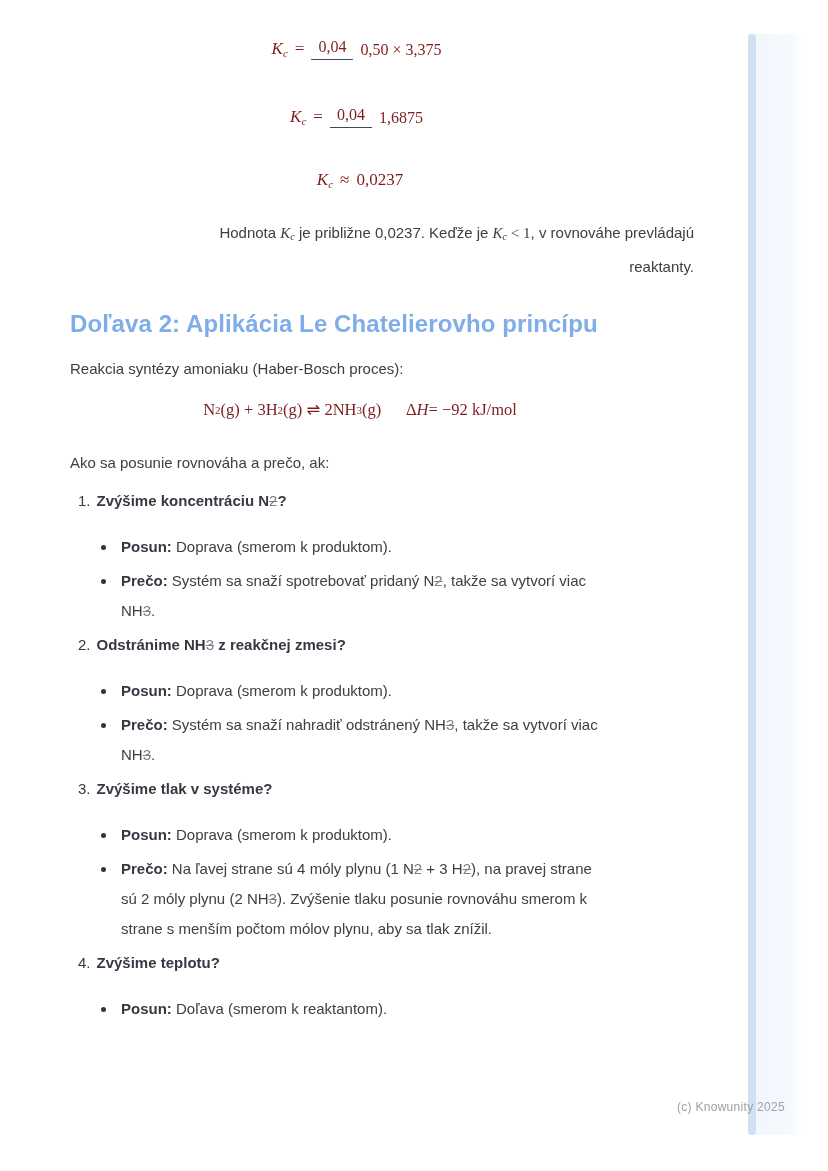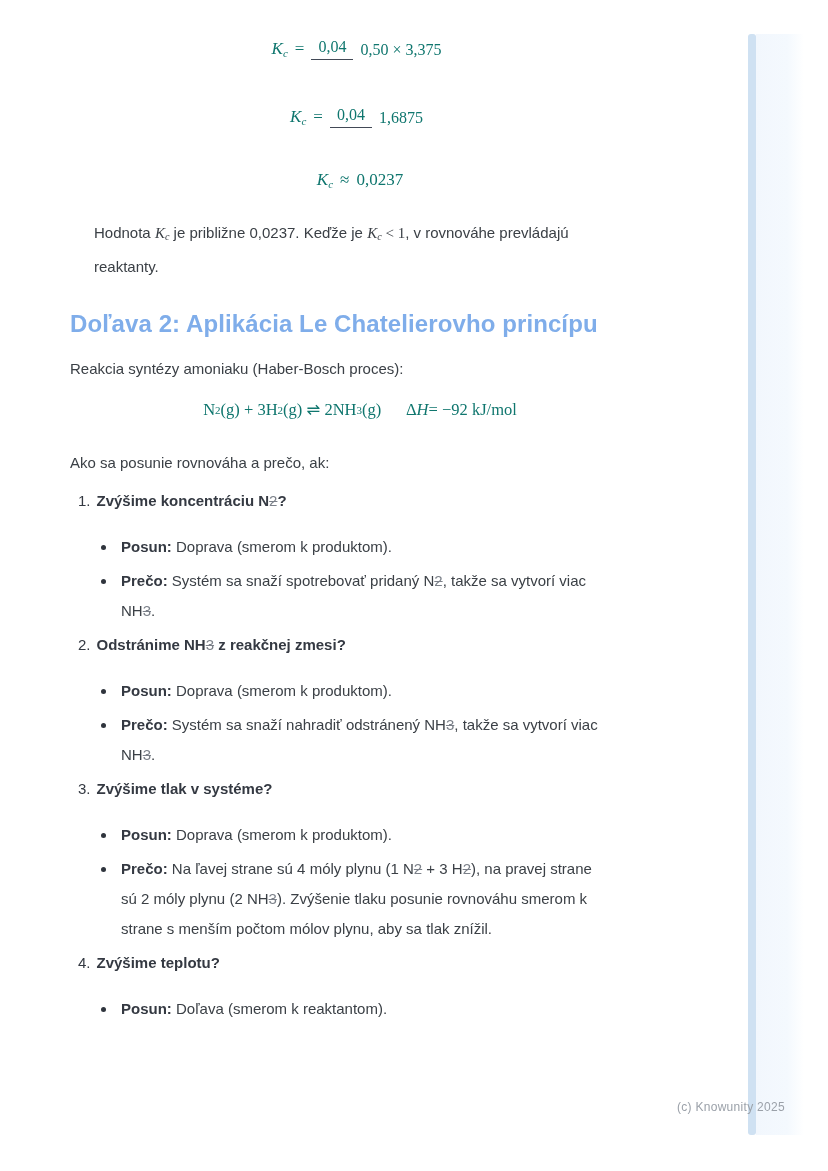--- a/index.html
+++ b/index.html
@@ -10,31 +10,31 @@
   
   .edge-line{position:absolute;left:748px;top:34px;width:8px;height:1101px;
              background:var(--edge_bar,#cfe1f2);border-radius:3px;}
   .edge-panel{position:absolute;left:756px;top:34px;width:48px;height:1101px;
               background:linear-gradient(to right,var(--edge_panel,#f2f7fd) 0%,#f4f9fe 65%,rgba(244,249,254,0) 100%);}
 
   .content{position:absolute;left:70px;top:0;width:690px;padding-top:38px;}
 
   
   .math-zone{width:580px;display:flex;justify-content:center;align-items:center;
-             font-family:"Liberation Serif",serif;color:#0f766e;font-size:17px;}
+             font-family:"Liberation Serif",serif;color:#7f1d1d;font-size:17px;}
   .kc-var i{font-style:italic;}
   .kc-var sub{font-size:11px;font-style:italic;vertical-align:-3px;}
   .rel{margin:0 7px;}
   .frac{display:inline-flex;flex-direction:row;text-align:center;font-size:16px;}
   .frac .num{padding:0 7px 3px;border-bottom:1.4px solid #424956;}
   .frac .den{padding:3px 7px 0;}
   .f2{margin-top:46px;}
   .f3{margin-top:42px;}
 
-  .kc-note{margin:28px 0 0;padding-left:24px;font-size:15px;line-height:30px;max-width:600px;}
+  .kc-note{margin:28px 0 0;padding-left:24px;font-size:15px;line-height:30px;max-width:600px;text-align:right;}
 
   h1{margin:26px 0 0;font-size:24px;line-height:32px;font-weight:700;
      color:var(--heading_blue,#7fadea);letter-spacing:.1px;}
 
   .para{margin:16px 0 0;font-size:15px;line-height:30px;}
   .para-reakcia{margin-top:14px;}
   .equation-zone{margin-top:16px;font-size:16.5px;}
   .equation-zone .sg-sub{font-size:11px;vertical-align:-3px;}
   .para-ako{margin-top:28px;}
 

